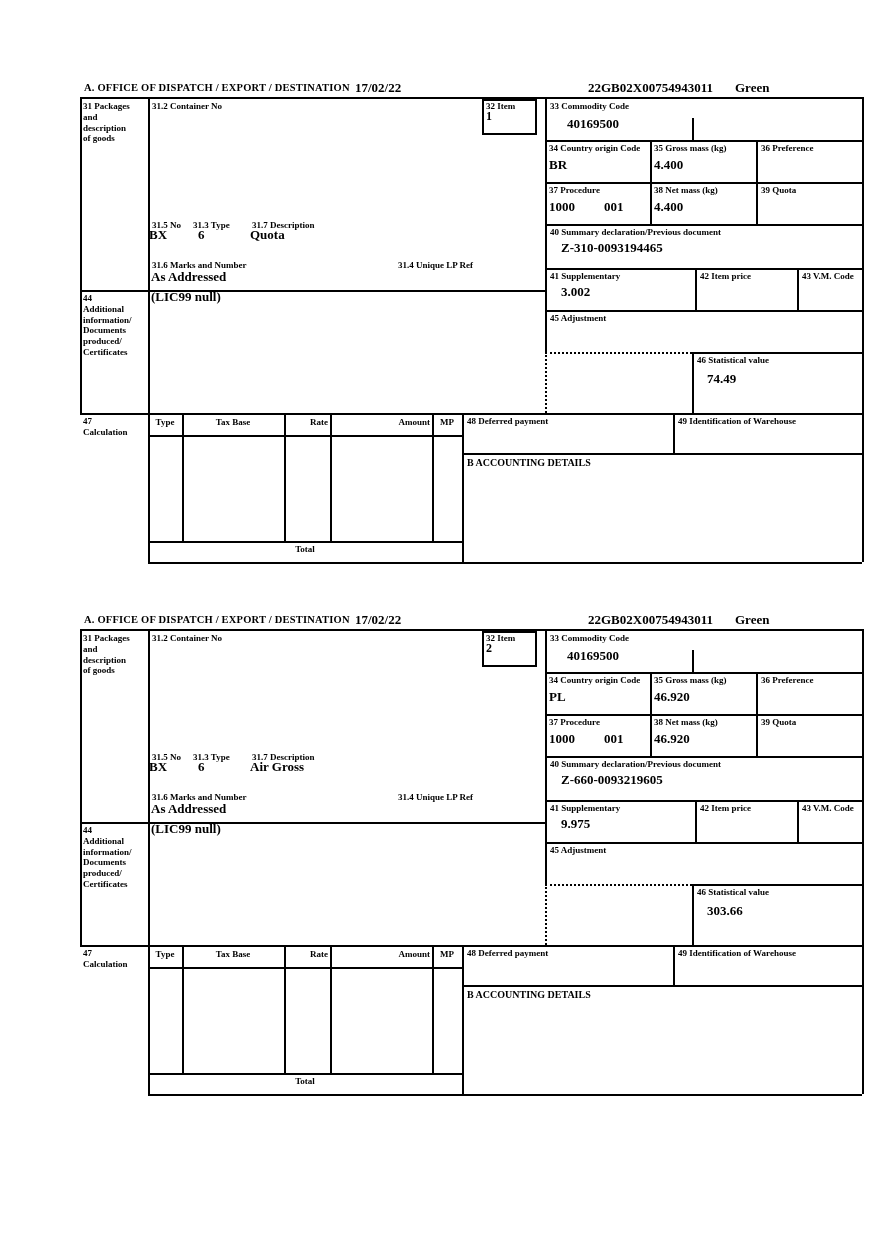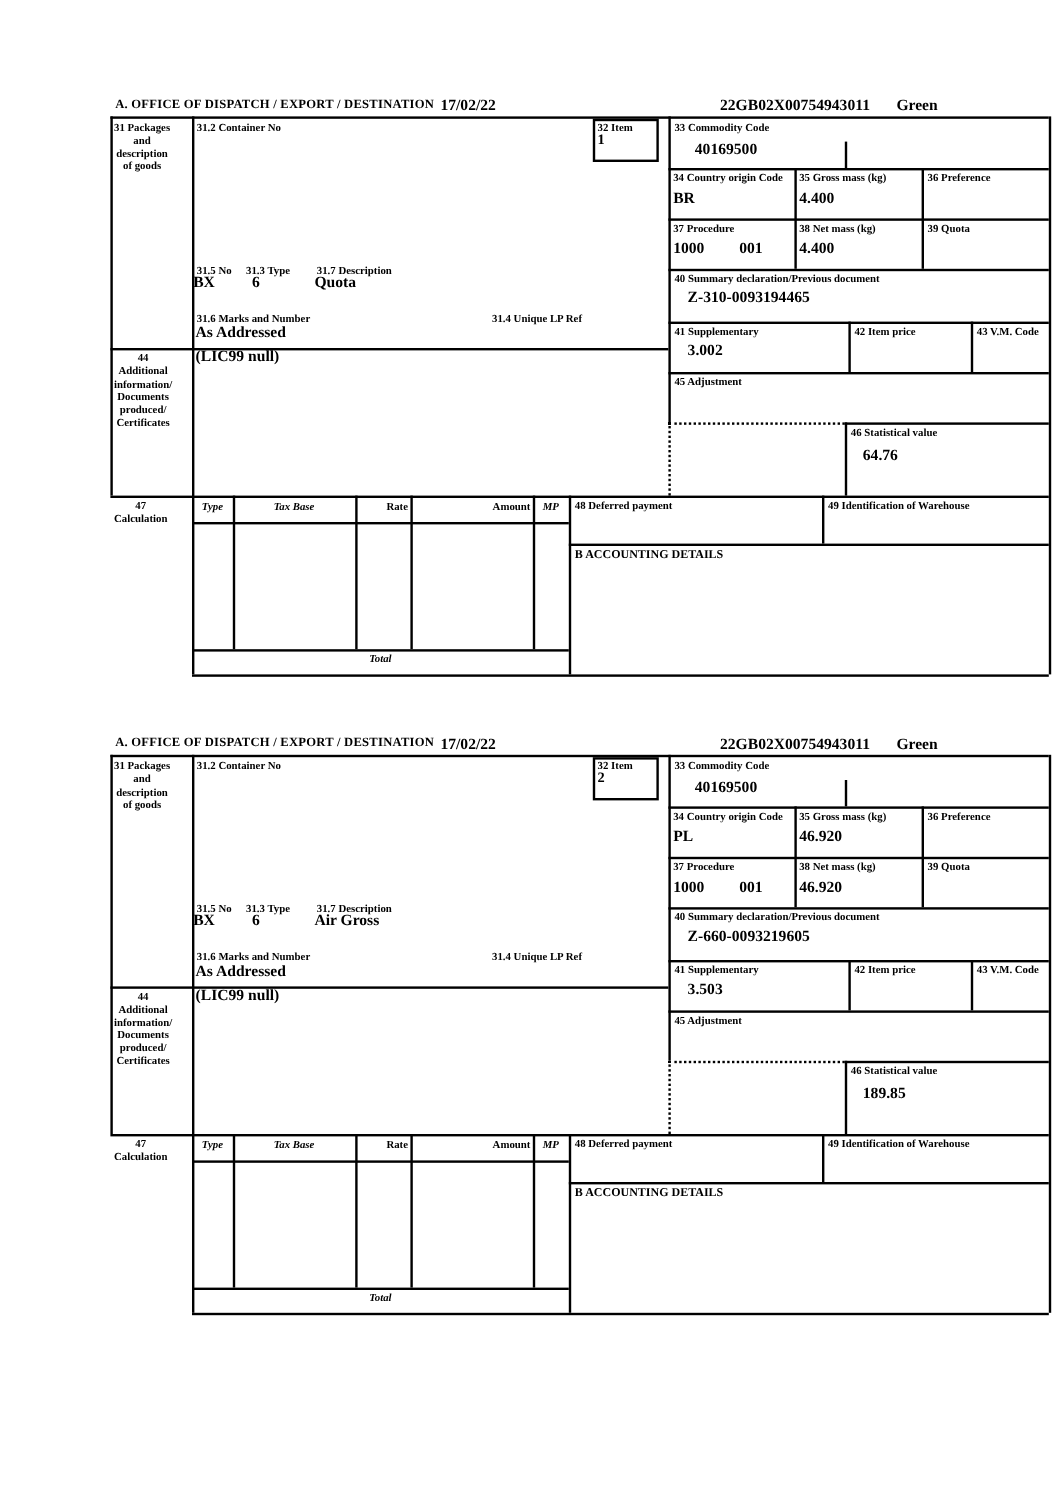--- a/index.html
+++ b/index.html
@@ -1,29 +1,29 @@
 <!DOCTYPE html>
 <html><head>
 <meta charset="utf-8">
 <style>
   html,body { margin:0; padding:0; background:#fff; }
   .page { position:relative; width:882px; height:1250px; background:#ffffff;
           font-family:"Liberation Serif", serif; color:#000; overflow:hidden; }
-  .form { position:absolute; left:92px; width:782px; height:482px;text-align:center; }
+  .form { position:absolute; left:80px; width:782px; height:482px; }
   .hl   { position:absolute; height:0; border-top:2px solid #000; }
   .vl   { position:absolute; width:0;  border-left:2px solid #000; }
   .hl.dot { border-top-style:dotted; }
   .vl.dot { border-left-style:dotted; }
   .rect { position:absolute; border:2px solid #000; }
   .lbl  { position:absolute; font-size:9px; font-weight:bold; line-height:1.2; white-space:pre-line; }
   .val  { position:absolute; font-size:13px; font-weight:bold; white-space:pre; line-height:1.1; }
   .hdr-title { position:absolute; font-size:10.5px; font-weight:bold; letter-spacing:.2px; }
   .hdr-val   { position:absolute; font-size:13px; font-weight:bold; }
   .cell { position:absolute; font-size:9px; font-weight:bold; display:flex; align-items:flex-start; }
-  .cell.c { justify-content:center;font-style:italic; }
+  .cell.c { justify-content:center; }
   .cell.r { justify-content:flex-end; }
   .acct { position:absolute; font-size:10px; font-weight:bold; }
 </style>
 </head>
 <body>
 
 <div class="page">
 
   <div class="form" style="top:80px">
     <div class="hdr-title" style="left:4px;top:2px">A.  OFFICE OF DISPATCH / EXPORT / DESTINATION</div>
@@ -108,21 +108,21 @@
 
     <div class="val" style="left:406px;top:30px;font-size:12px">1</div>
     <div class="val" style="left:487px;top:37px">40169500</div>
     <div class="val" style="left:469px;top:78px">BR</div>
     <div class="val" style="left:574px;top:78px">4.400</div>
     <div class="val" style="left:469px;top:120px">1000</div>
     <div class="val" style="left:524px;top:120px">001</div>
     <div class="val" style="left:574px;top:120px">4.400</div>
     <div class="val" style="left:481px;top:161px">Z-310-0093194465</div>
     <div class="val" style="left:481px;top:205px">3.002</div>
-    <div class="val" style="left:627px;top:292px">64.76</div>
+    <div class="val" style="left:627px;top:292px">74.49</div>
     <div class="val" style="left:69px;top:148px">BX</div>
     <div class="val" style="left:118px;top:148px">6</div>
     <div class="val" style="left:170px;top:148px">Quota</div>
     <div class="val" style="left:71px;top:190px">As Addressed</div>
     <div class="val" style="left:71px;top:210px">(LIC99 null)</div>
   </div>
 
   <div class="form" style="top:612px">
     <div class="hdr-title" style="left:4px;top:2px">A.  OFFICE OF DISPATCH / EXPORT / DESTINATION</div>
     <div class="hdr-val" style="left:275px;top:0">17/02/22</div>
@@ -205,22 +205,22 @@
     <div class="cell c" style="left:68px;top:464px;width:314px">Total</div>
 
     <div class="val" style="left:406px;top:30px;font-size:12px">2</div>
     <div class="val" style="left:487px;top:37px">40169500</div>
     <div class="val" style="left:469px;top:78px">PL</div>
     <div class="val" style="left:574px;top:78px">46.920</div>
     <div class="val" style="left:469px;top:120px">1000</div>
     <div class="val" style="left:524px;top:120px">001</div>
     <div class="val" style="left:574px;top:120px">46.920</div>
     <div class="val" style="left:481px;top:161px">Z-660-0093219605</div>
-    <div class="val" style="left:481px;top:205px">3.503</div>
-    <div class="val" style="left:627px;top:292px">189.85</div>
+    <div class="val" style="left:481px;top:205px">9.975</div>
+    <div class="val" style="left:627px;top:292px">303.66</div>
     <div class="val" style="left:69px;top:148px">BX</div>
     <div class="val" style="left:118px;top:148px">6</div>
     <div class="val" style="left:170px;top:148px">Air Gross</div>
     <div class="val" style="left:71px;top:190px">As Addressed</div>
     <div class="val" style="left:71px;top:210px">(LIC99 null)</div>
   </div>
 
 </div>
 
 </body></html>

